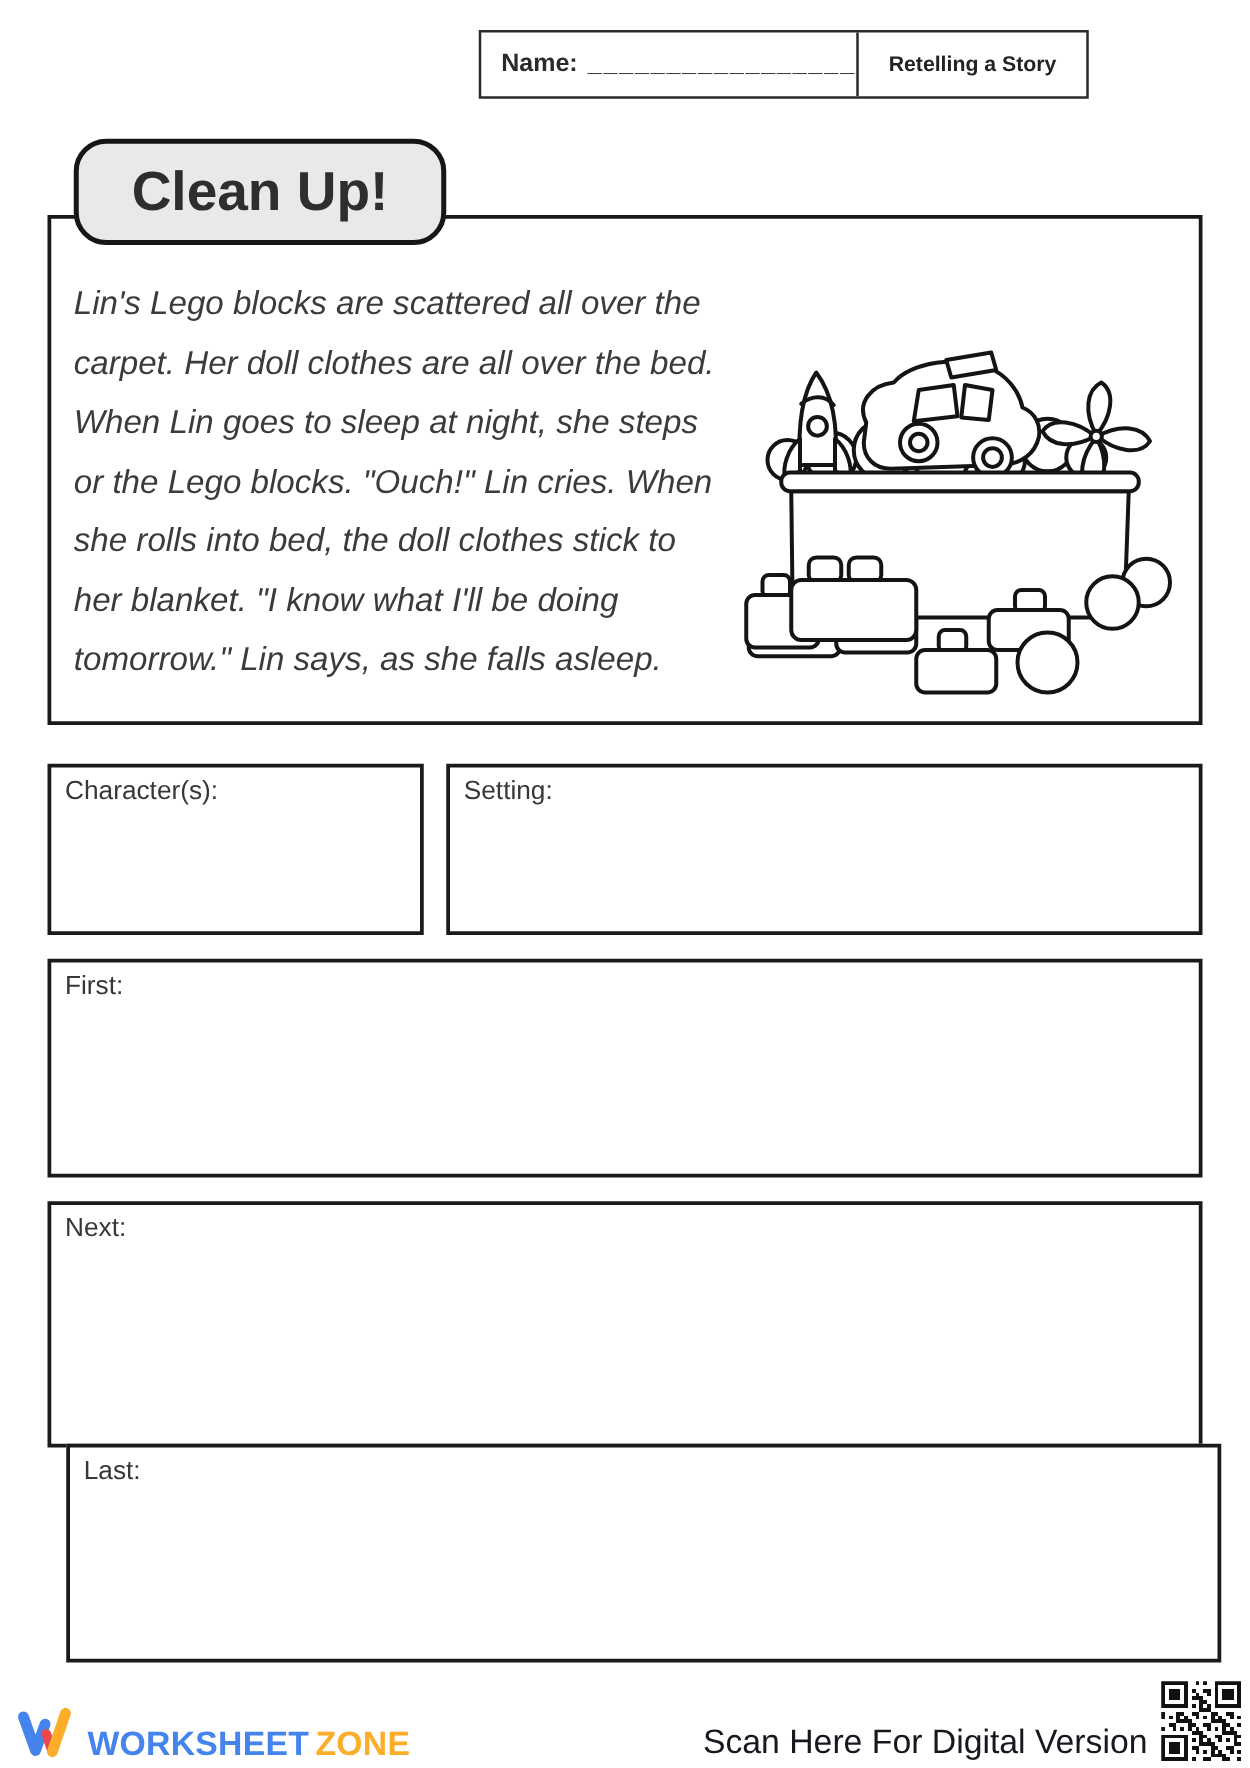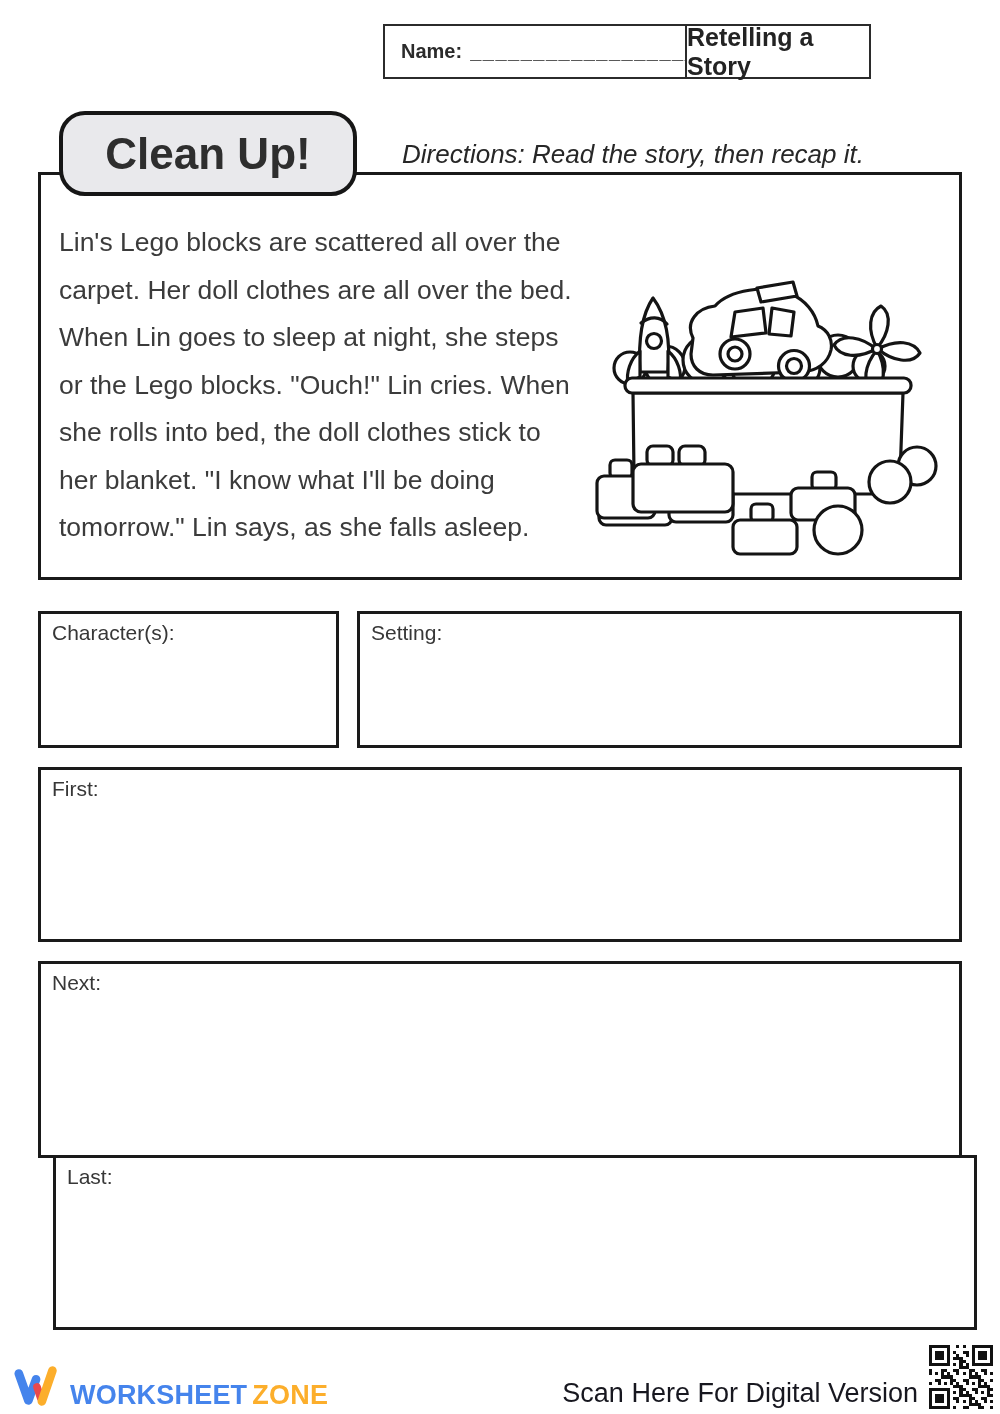--- a/index.html
+++ b/index.html
@@ -16,21 +16,21 @@
     border:2px solid #2b2b2b; display:flex; background:#fff;
   }
   .header-name {
     flex:0 0 300px; display:flex; align-items:center; padding-left:16px;
     font-size:20px; color:#2b2b2b; white-space:nowrap; overflow:hidden;
   }
   .header-name .lbl { font-weight:bold; margin-right:8px; }
   .header-name .line { letter-spacing:1.5px; font-weight:bold; color:#2b2b2b; }
   .header-title {
     flex:1; border-left:2px solid #2b2b2b; display:flex; align-items:center;
-    justify-content:center; font-size:25px; font-weight:bold; color:#232323;
+    justify-content:center; font-size:17px; font-weight:bold; color:#232323;
   }
 
   
   .badge {
     position:absolute; left:59px; top:111px; width:298px; height:85px;
     background:#e9e9ec; border:4px solid #161616; border-radius:26px;
     display:flex; align-items:center; justify-content:center;
     font-size:44px; font-weight:bold; color:#2e2e2e; z-index:3;
   }
   .directions {
@@ -41,21 +41,21 @@
 
   
   .story-box {
     position:absolute; left:38px; top:172px; width:924px; height:408px;
     border:3px solid #191919; background:#fff; z-index:1;
   }
   .story-text {
     position:absolute; left:59px; top:219px; z-index:2;
   }
   .story-line {
-    font-size:26.5px; line-height:47.5px; color:#3b3b3b; white-space:nowrap;
+    font-size:26.5px; line-height:47.5px; color:#3b3b3b; white-space:nowrap;font-style:italic;
   }
   .illustration { position:absolute; left:595px; top:278px; z-index:2; }
   .toyart path, .toyart rect, .toyart circle, .toyart ellipse, .toyart line {
     fill:#ffffff; stroke:#141414; stroke-width:3.2;
     stroke-linejoin:round; stroke-linecap:round;
   }
   .toyart .nofill { fill:none; }
 
   
   .fill-box {
@@ -94,21 +94,20 @@
 
   <div class="header-box">
     <div class="header-name">
       <span class="lbl">Name:</span>
       <span class="line">____________________</span>
     </div>
     <div class="header-title">Retelling a Story</div>
   </div>
 
   <div class="badge">Clean Up!</div>
-  <div class="directions">Directions: Read the story, then recap it.</div>
 
   <div class="story-box"></div>
   <div class="story-text">
     <div class="story-line">Lin's Lego blocks are scattered all over the</div>
     <div class="story-line">carpet. Her doll clothes are all over the bed.</div>
     <div class="story-line">When Lin goes to sleep at night, she steps</div>
     <div class="story-line">or the Lego blocks. "Ouch!" Lin cries. When</div>
     <div class="story-line">she rolls into bed, the doll clothes stick to</div>
     <div class="story-line">her blanket. "I know what I'll be doing</div>
     <div class="story-line">tomorrow." Lin says, as she falls asleep.</div>

